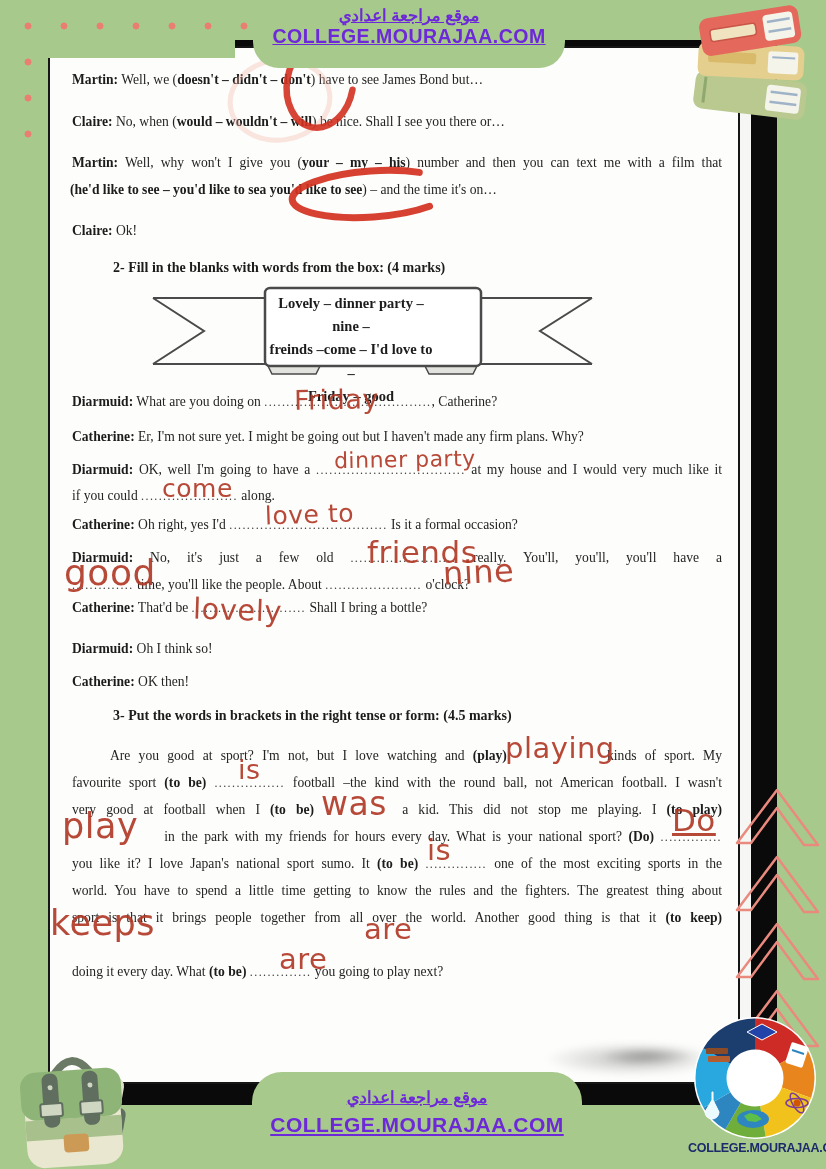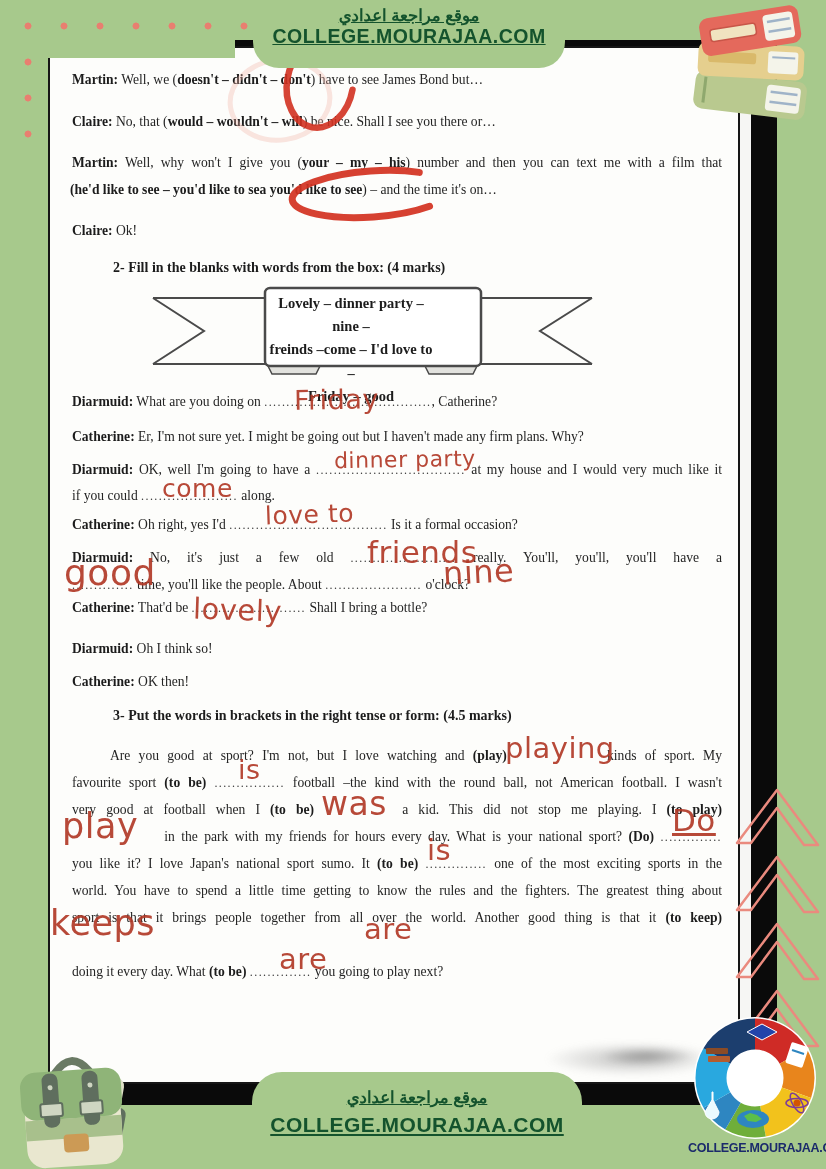--- a/index.html
+++ b/index.html
@@ -25,21 +25,21 @@
   .boxtext{position:absolute;left:266px;top:292px;width:170px;text-align:center;
            font-weight:bold;font-size:14.5px;line-height:1.6;color:#1c1c1c;z-index:12;}
   .ribbon{position:absolute;left:140px;top:283px;z-index:11;}
   
   .ans{position:absolute;font-family:"DejaVu Sans",sans-serif;color:#b23a28;opacity:.92;
        white-space:nowrap;z-index:30;letter-spacing:.5px;}
   
   .marks{position:absolute;left:0;top:0;z-index:40;pointer-events:none;}
   .artsvg{position:absolute;left:0;top:0;z-index:60;pointer-events:none;}
   
-  .tab{position:absolute;background:#a7c98c;z-index:50;text-align:center;color:#14532d;
+  .tab{position:absolute;background:#a7c98c;z-index:50;text-align:center;color:#6d28d9;
        font-family:"Liberation Sans",sans-serif;}
   .tab .ar{font-size:16.5px;font-weight:bold;text-decoration:underline;}
   .tab .url{font-size:19.5px;font-weight:bold;text-decoration:underline;letter-spacing:.5px;}
   #toptab{left:253px;top:0;width:312px;height:62px;border-radius:0 0 26px 26px;padding-top:6px;}
   #bottab{left:252px;top:1072px;width:330px;height:97px;border-radius:30px 30px 0 0;padding-top:16px;}
   #bottab .url{font-size:21px;}
   .logocap{position:absolute;left:688px;top:1141px;width:138px;text-align:center;z-index:62;
            font-family:"Liberation Sans",sans-serif;font-weight:bold;font-size:12.5px;
            color:#1b2a6b;letter-spacing:-0.3px;}
 </style>
@@ -55,21 +55,21 @@
   <div class="backdrop"></div>
   <div class="gapstrip"></div>
   <div class="page"></div>
   <div class="smudge" style="left:545px;top:1042px;width:175px;height:34px;background:radial-gradient(closest-side,#8f8f8f,rgba(140,140,140,0));opacity:.55;"></div>
   <div class="smudge" style="left:600px;top:1047px;width:95px;height:18px;background:radial-gradient(closest-side,#6f6f6f,rgba(120,120,120,0));opacity:.55;"></div>
 
   <div class="ln" style="top:72px;">
     <b>Martin:</b><span> Well, we (</span><b>doesn't – didn't – don't</b><span>) have to see James Bond but…</span>
   </div>
   <div class="ln" style="top:114px;">
-    <b>Claire:</b><span> No, that (</span><b>would – wouldn't – will</b><span>) be nice. Shall I see you there or…</span>
+    <b>Claire:</b><span> No, when (</span><b>would – wouldn't – will</b><span>) be nice. Shall I see you there or…</span>
   </div>
   <div class="ln jst" style="top:155px;">
     <b>Martin:</b><span> Well, why won't I give you (</span><b>your – my – his</b><span>) number and then you can text me with a film that</span>
   </div>
   <div class="ln" style="top:182px;left:70px;">
     <b>(he'd like to see – you'd like to sea   you'd like to see</b><span>) – and the time it's on…</span>
   </div>
   <div class="ln" style="top:223px;">
     <b>Claire:</b><span> Ok!</span>
   </div>

